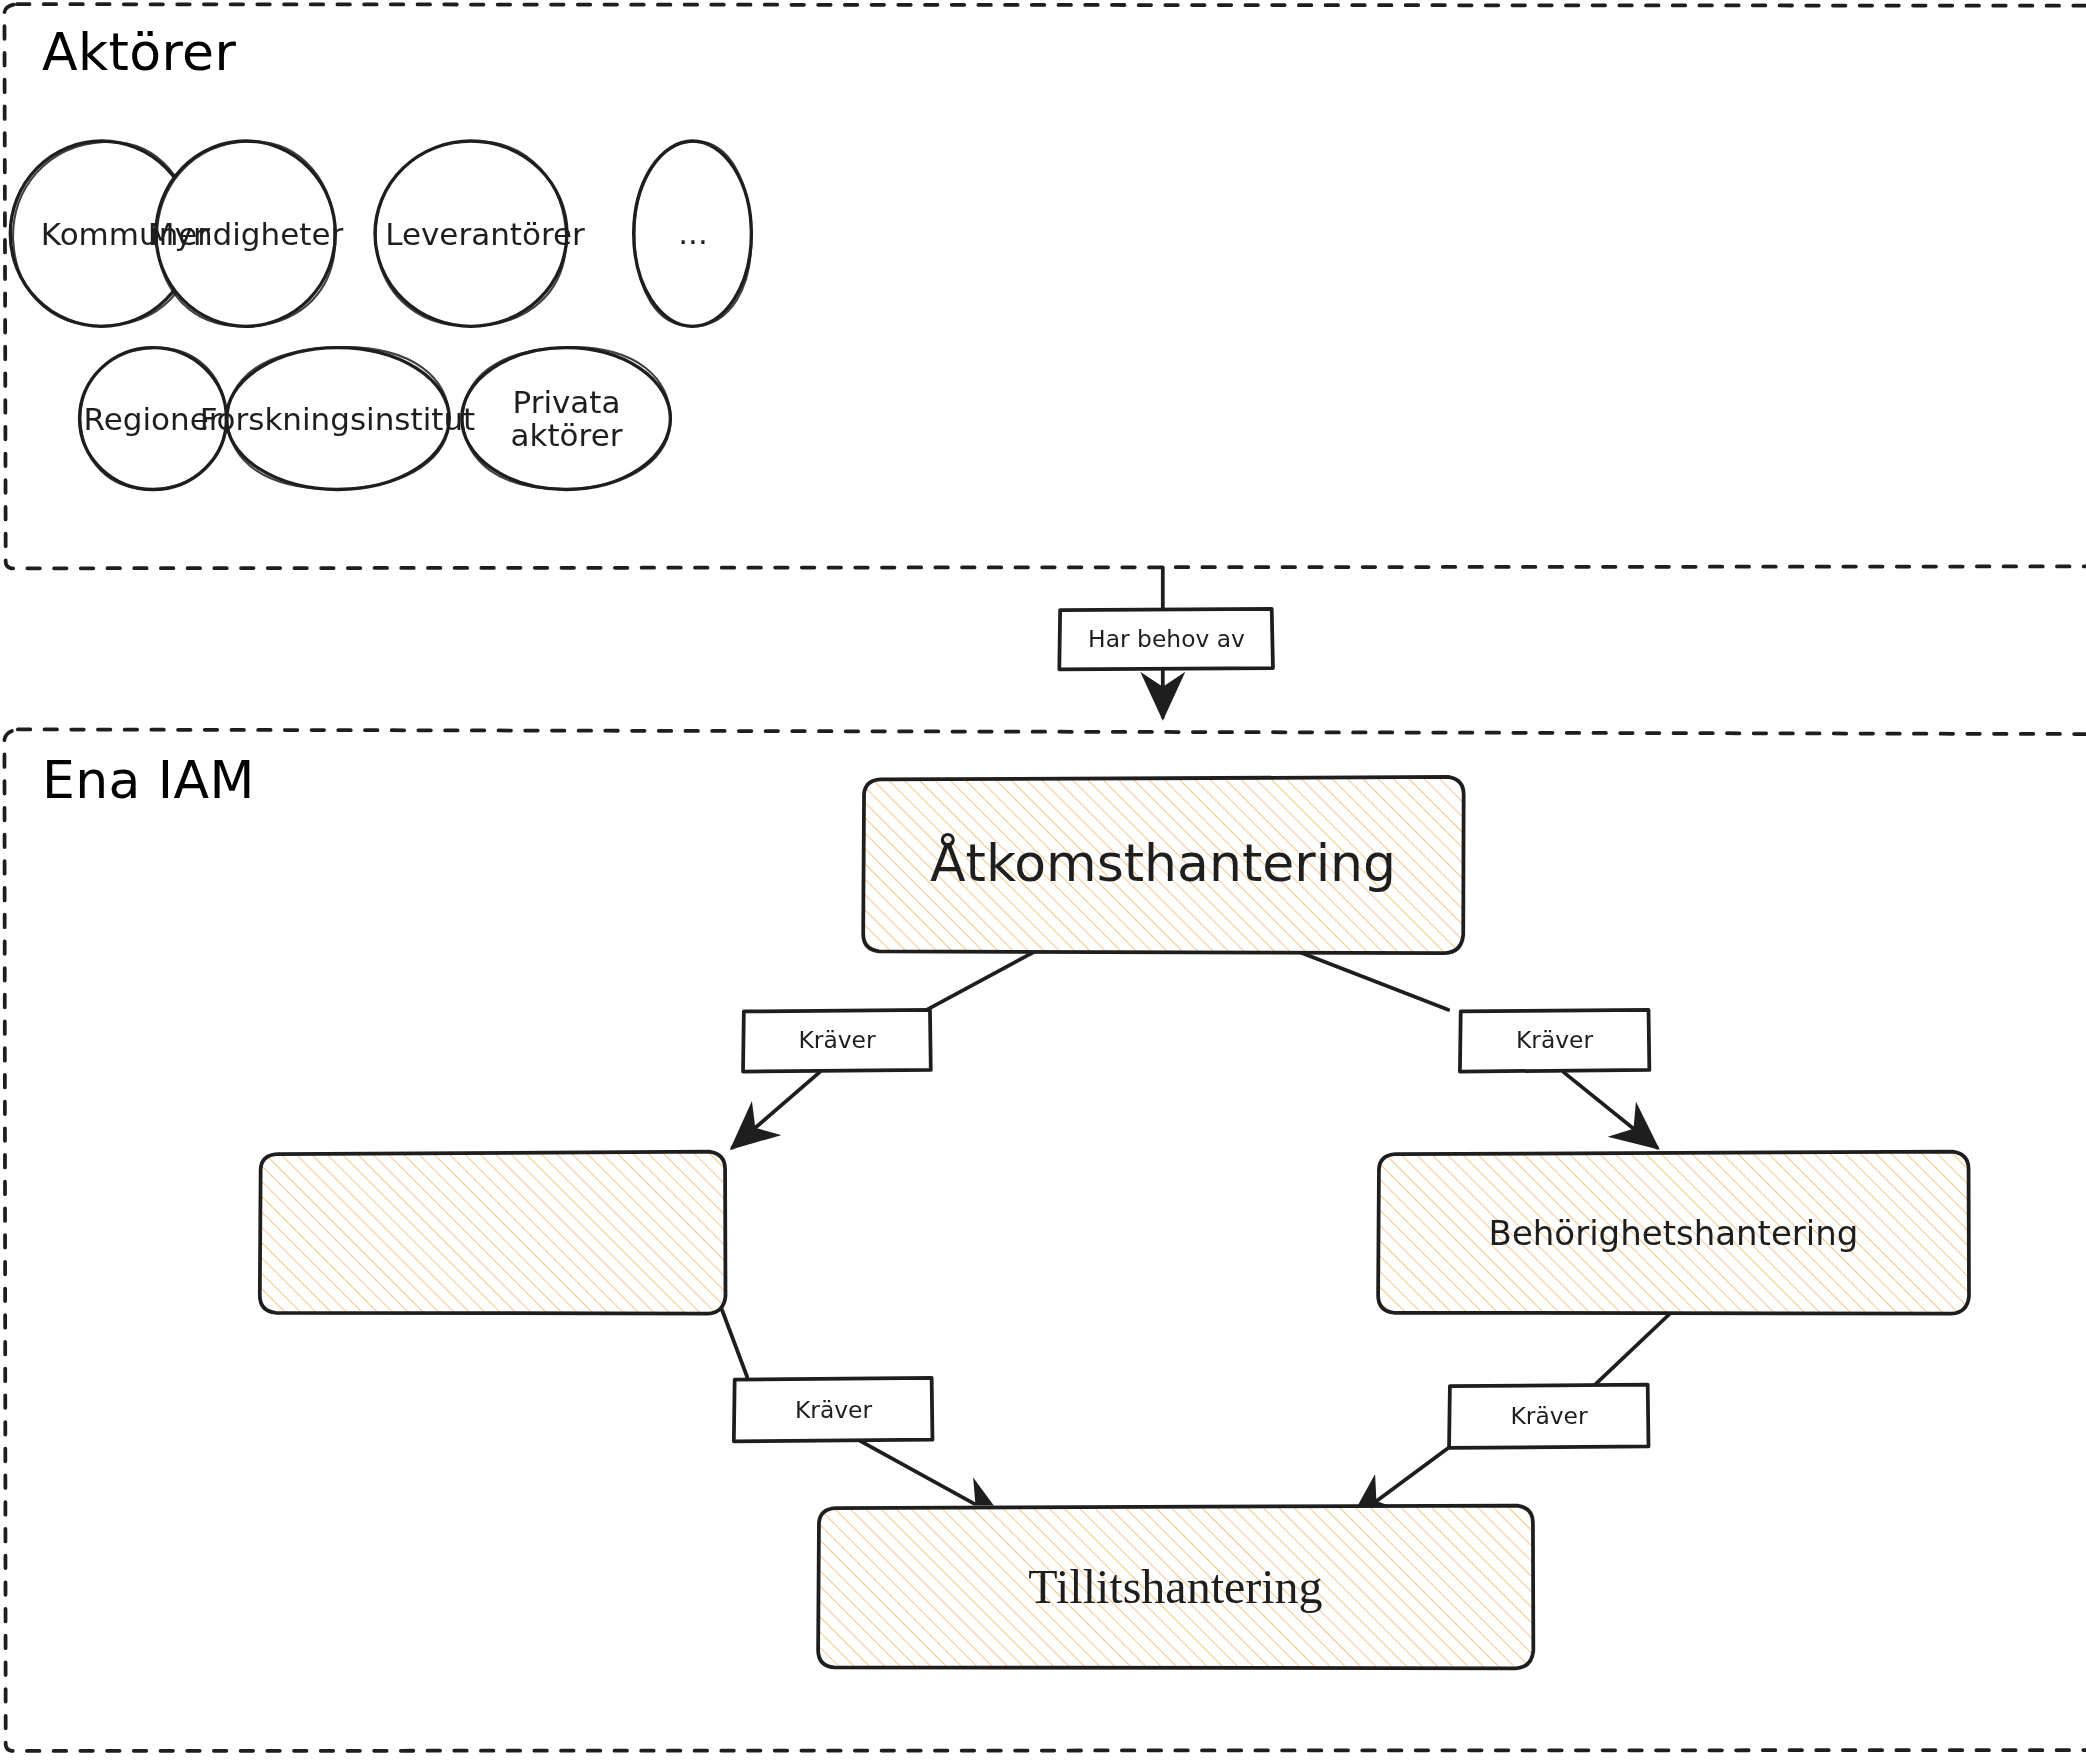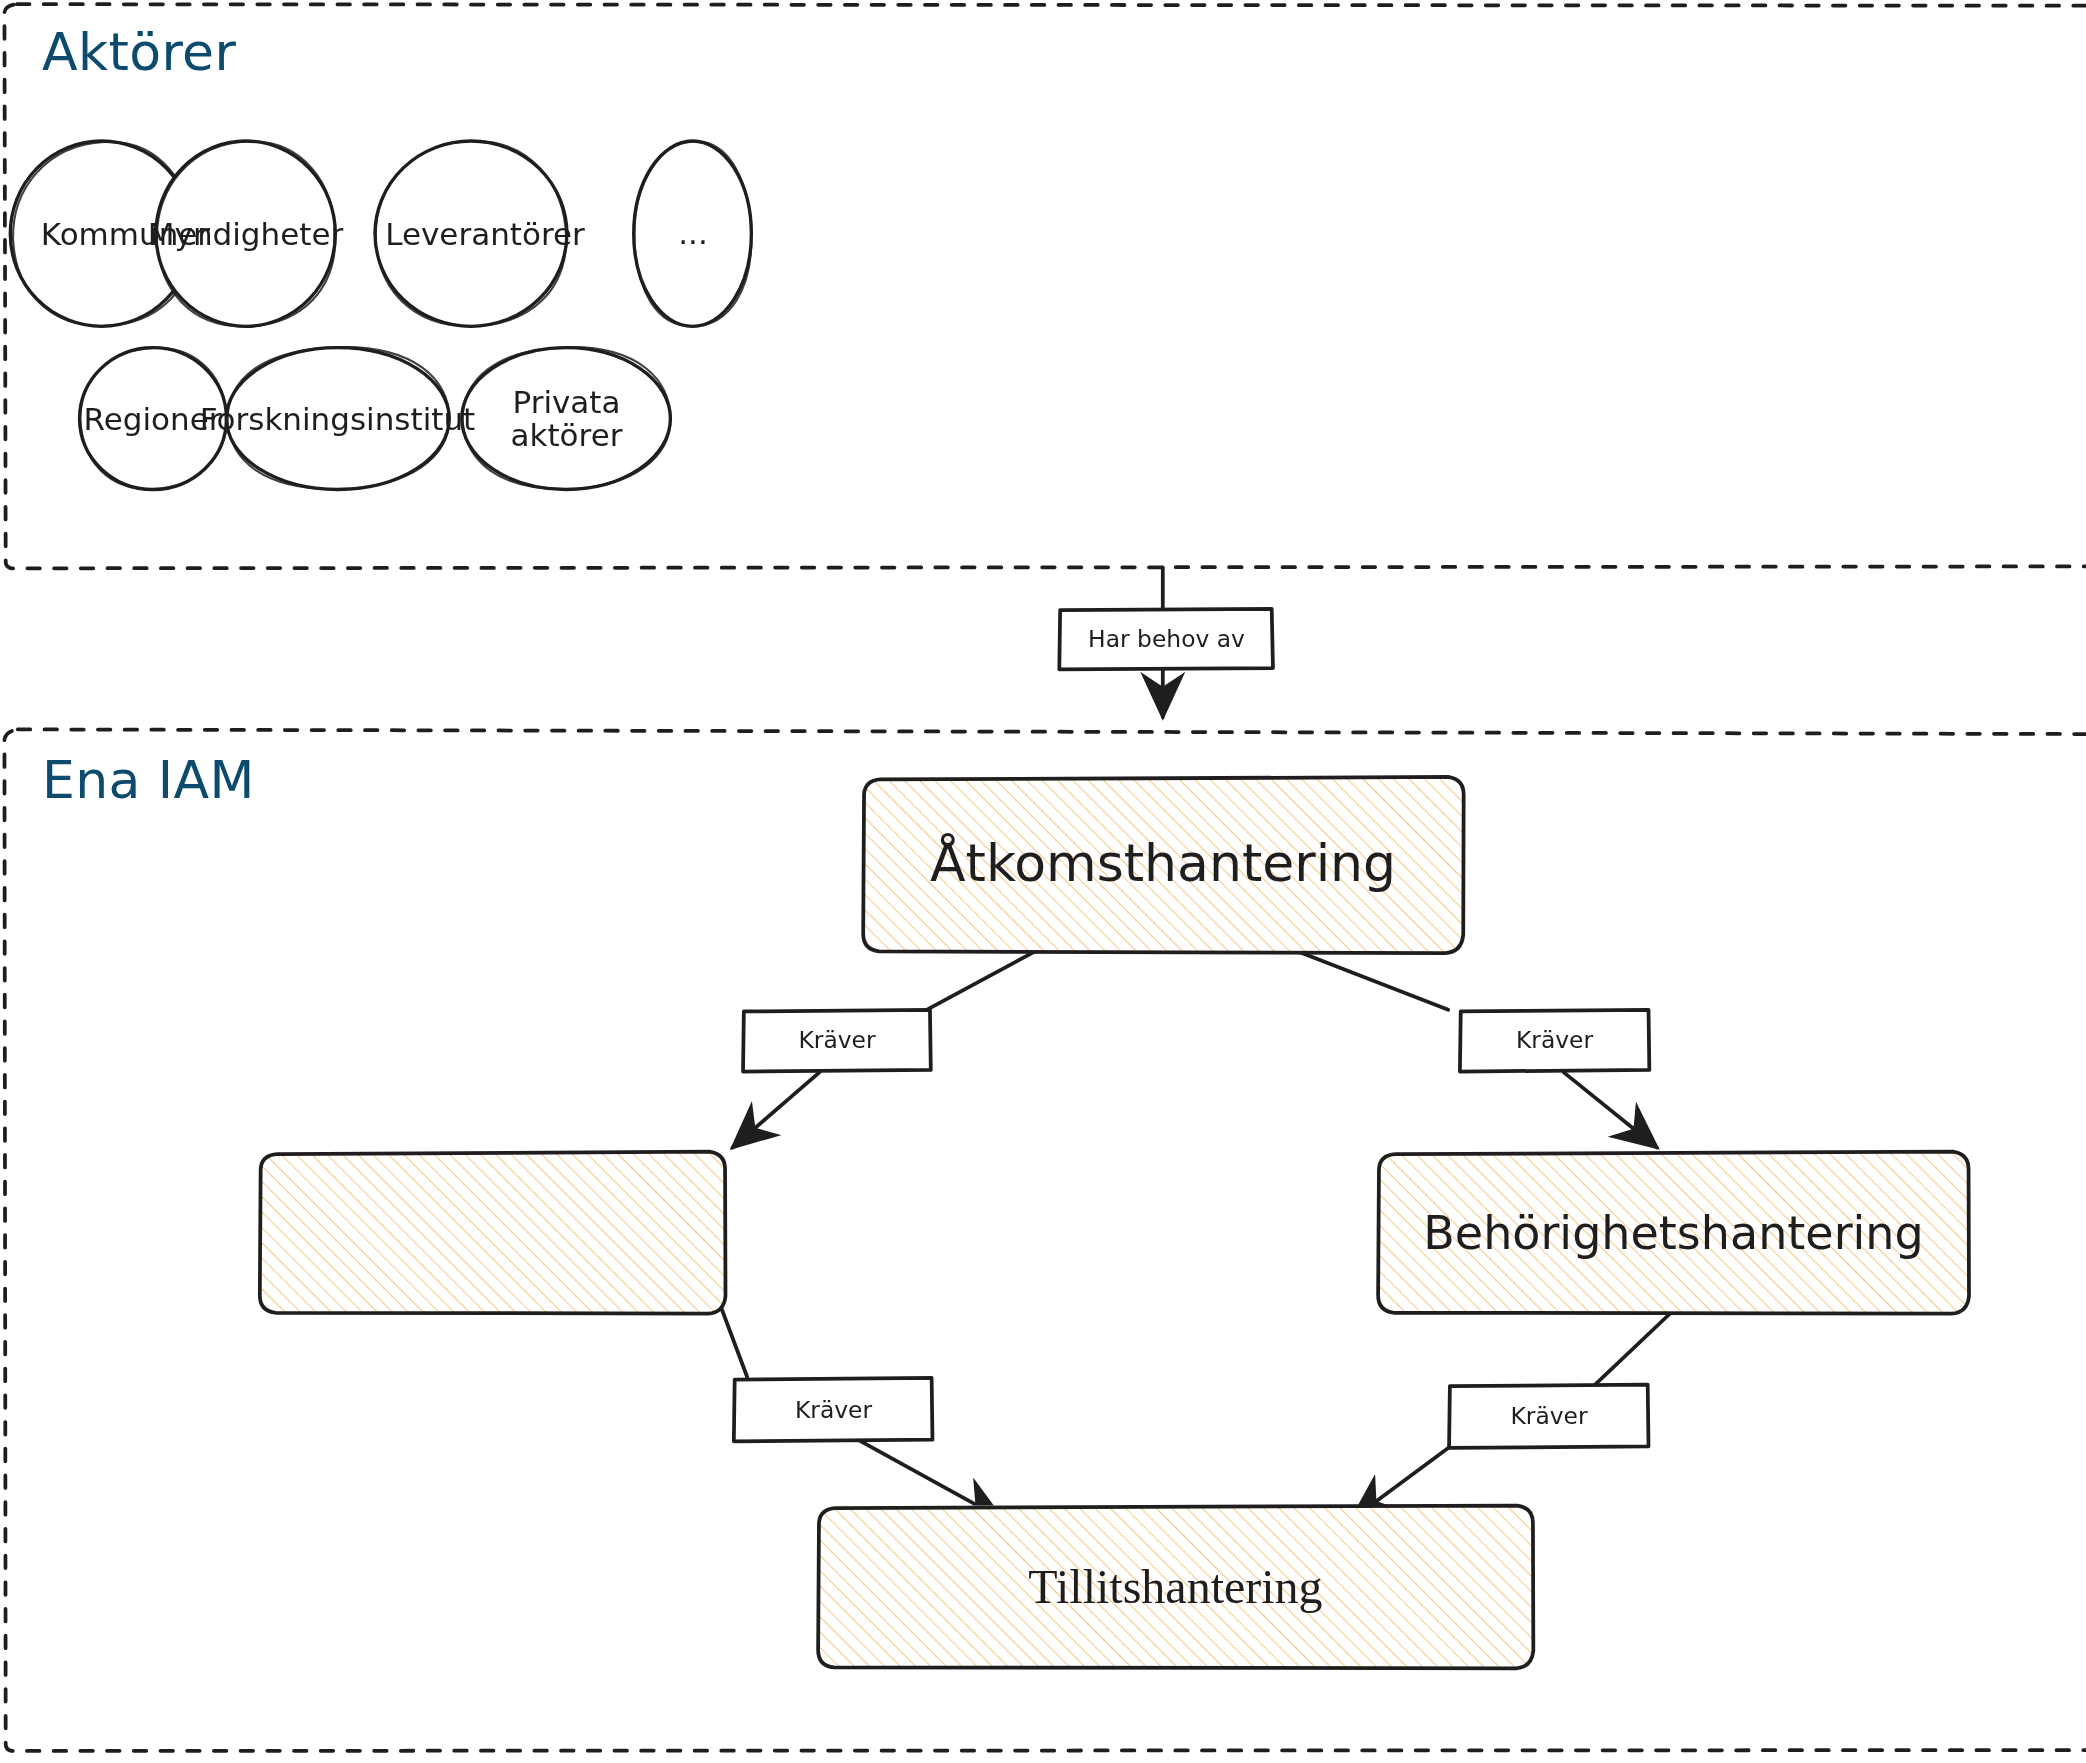--- a/index.html
+++ b/index.html
@@ -2,21 +2,21 @@
 <html style="font-size:6.7px"><head>
 <meta charset="utf-8">
 <style>
   html,body{margin:0;padding:0;background:#ffffff;}
   body{font-family:"DejaVu Sans", sans-serif;}
   #stage{position:relative;width:2253px;height:1763px;background:#ffffff;overflow:hidden;}
   svg.layer{position:absolute;left:0;top:0;width:2253px;height:1763px;}
   .lbl{position:absolute;display:flex;align-items:center;justify-content:center;
        text-align:center;color:#1e1e1e;line-height:1.05;pointer-events:none;
        font-family:"DejaVu Sans", sans-serif;}
-  .grp-title{position:absolute;color:#0c4a6e;font-weight:400;letter-spacing:0.4px;
+  .grp-title{position:absolute;color:#000000;font-weight:400;letter-spacing:0.4px;
        font-family:"DejaVu Sans", sans-serif;}
 </style>
 </head>
 <body>
 
 <div id="stage">
 
   <svg class="layer" viewBox="0 0 5398 4225">
     <defs>
       <pattern id="hatch" width="26" height="26" patternUnits="userSpaceOnUse" patternTransform="rotate(-45)">
@@ -142,21 +142,21 @@
 
   <div class="lbl" style="left:226px;top:394px;width:223px;height:50px;font-size:31px;">Forskningsinstitut</div>
 
   <div class="lbl" style="left:462px;top:394px;width:209px;height:50px;font-size:31px;">Privata aktörer</div>
 
   <div class="lbl" style="left:1060px;top:614px;width:213px;height:51px;font-size:23.4px;">Har behov av</div>
 
   <div class="lbl" style="left:862px;top:822px;width:602px;height:83px;font-size:52px;">Åtkomsthantering</div>
 
 
-  <div class="lbl" style="left:1377px;top:1192px;width:593px;height:83px;font-size:46px;">Behörighetshantering</div>
+  <div class="lbl" style="left:1377px;top:1192px;width:593px;height:83px;font-size:34px;">Behörighetshantering</div>
 
   <div class="lbl" style="left:817px;top:1546px;width:717px;height:83px;font-size:48px;font-family:Liberation Serif, serif;">Tillitshantering</div>
 
   <div class="lbl" style="left:743px;top:1013px;width:188px;height:54px;font-size:23.4px;">Kräver</div>
 
   <div class="lbl" style="left:1460px;top:1013px;width:189px;height:54px;font-size:23.4px;">Kräver</div>
 
   <div class="lbl" style="left:734px;top:1382px;width:199px;height:56px;font-size:23.4px;">Kräver</div>
 
   <div class="lbl" style="left:1449px;top:1388px;width:200px;height:56px;font-size:23.4px;">Kräver</div>

